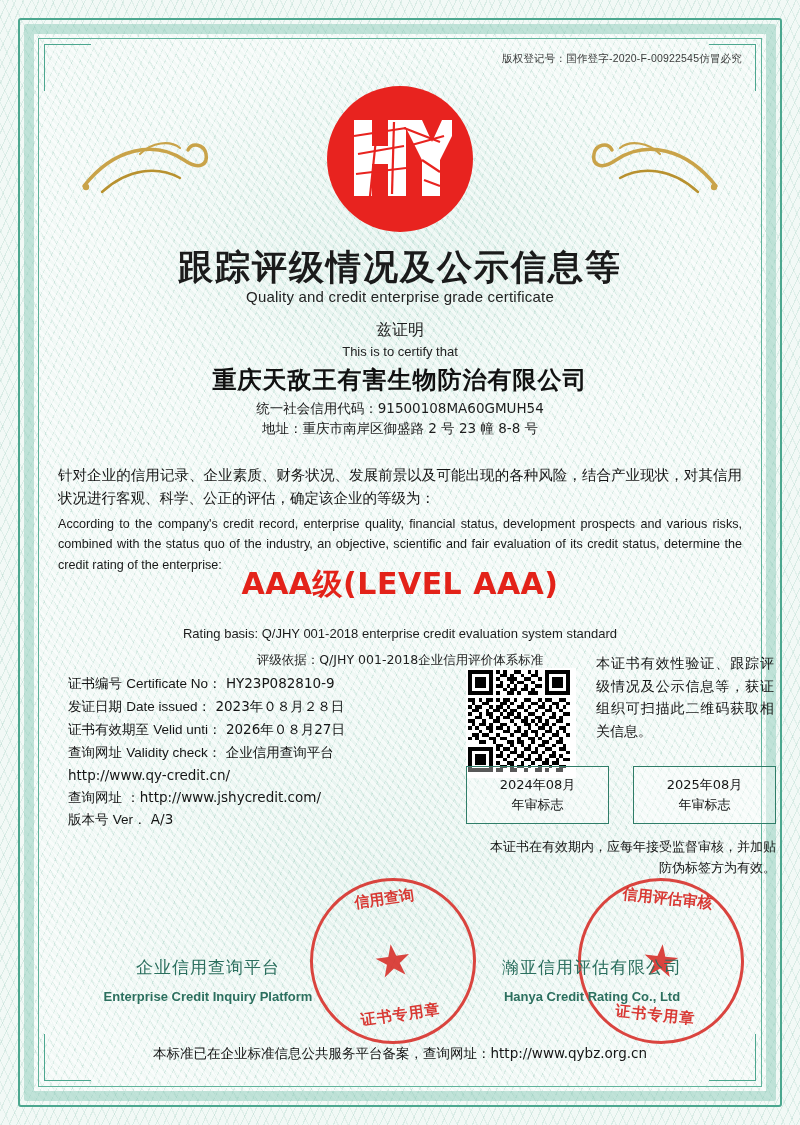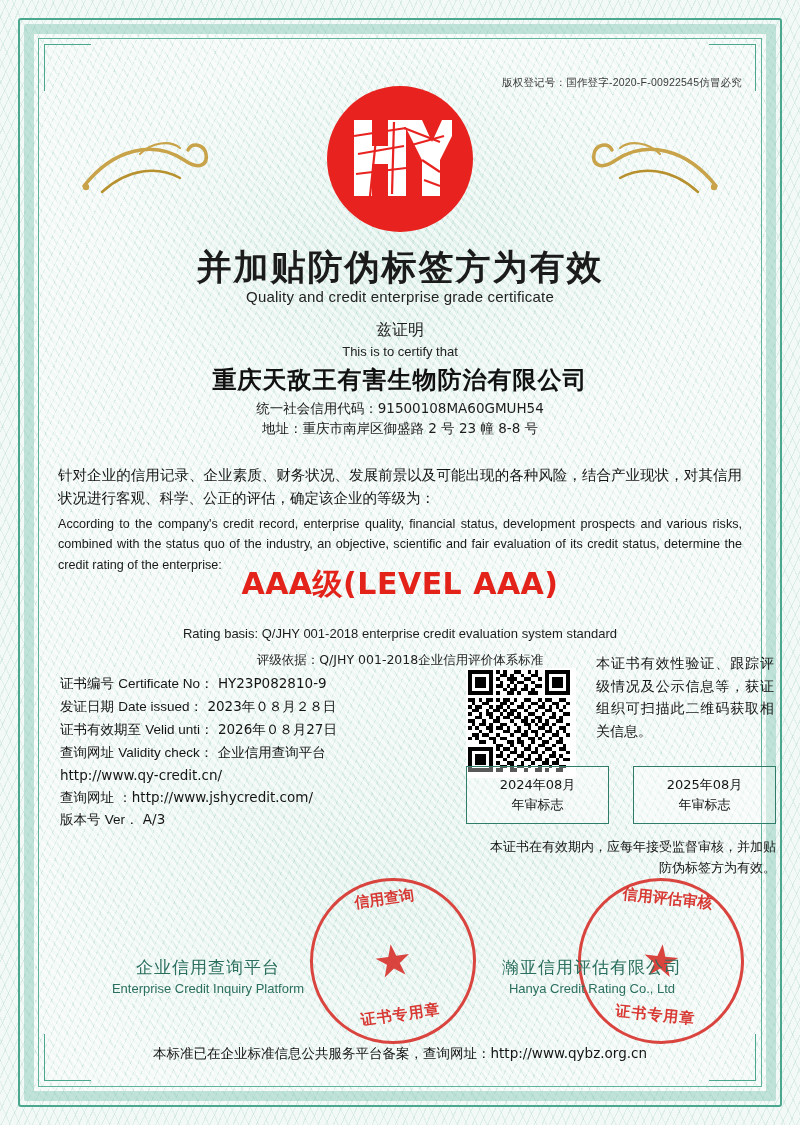--- a/index.html
+++ b/index.html
@@ -59,21 +59,21 @@
   .corner.bl { left: 44px; bottom: 44px; border-right: none; border-top: none; }
   .corner.br { right: 44px; bottom: 44px; border-left: none; border-top: none; }
 
   .content {
     position: absolute;
     left: 48px; top: 48px; right: 48px; bottom: 48px;
   }
 
   .copyright-line {
     position: absolute;
-    top: 28px;
+    top: 4px;
     right: 10px;
     font-size: 10.5px;
     color: #3a3a3a;
     letter-spacing: 0.2px;
   }
 
   
   .emblem-wrap {
     position: absolute;
     top: 38px;
@@ -227,21 +227,21 @@
     width: 100%;
     text-align: center;
     font-size: 13px;
     color: #1c1c1c;
   }
 
   
   .details {
     position: absolute;
     top: 624px;
-    left: 12px;
+    left: 20px;
     width: 380px;
     font-size: 13.5px;
     color: #141414;
     line-height: 1.63;
     font-family: "DejaVu Sans", sans-serif;
   }
   .details .row { white-space: nowrap; }
   .details .lbl-en { font-family: "Liberation Sans", sans-serif; }
 
   
@@ -352,21 +352,22 @@
   }
   .org .cn {
     font-family: "DejaVu Sans", sans-serif;
     font-size: 17px;
     color: #2b6f5e;
     letter-spacing: 1px;
   }
   .org .en {
     font-size: 13px;
     color: #2b6f5e;
-    margin-top: 2px;
+    margin-top: 10px;
+    font-weight: bold;
   }
 
   .footer {
     position: absolute;
     bottom: 14px;
     left: 0;
     right: 0;
     text-align: center;
     font-size: 13.5px;
     color: #141414;
@@ -418,21 +419,21 @@
             <path d="M46,6 L44,78"></path>
             <path d="M56,12 L92,26"></path>
             <path d="M60,30 L96,20"></path>
             <path d="M74,44 L92,56"></path>
             <path d="M76,64 L92,70"></path>
           </g>
         </svg>
       </div>
     </div>
 
-    <div class="title-cn">并加贴防伪标签方为有效</div>
+    <div class="title-cn">跟踪评级情况及公示信息等</div>
     <div class="title-en">Quality and credit enterprise grade certificate</div>
 
     <div class="certify-cn">兹证明</div>
     <div class="certify-en">This is to certify that</div>
 
     <div class="company">重庆天敌王有害生物防治有限公司</div>
     <div class="uscc">统一社会信用代码：91500108MA60GMUH54</div>
     <div class="address">地址：重庆市南岸区御盛路 2 号 23 幢 8-8 号</div>
 
     <div class="para-cn">针对企业的信用记录、企业素质、财务状况、发展前景以及可能出现的各种风险，结合产业现状，对其信用状况进行客观、科学、公正的评估，确定该企业的等级为：</div>

